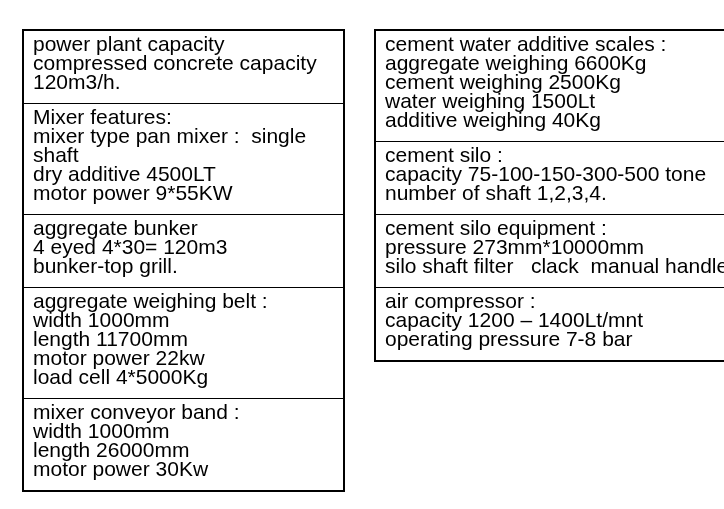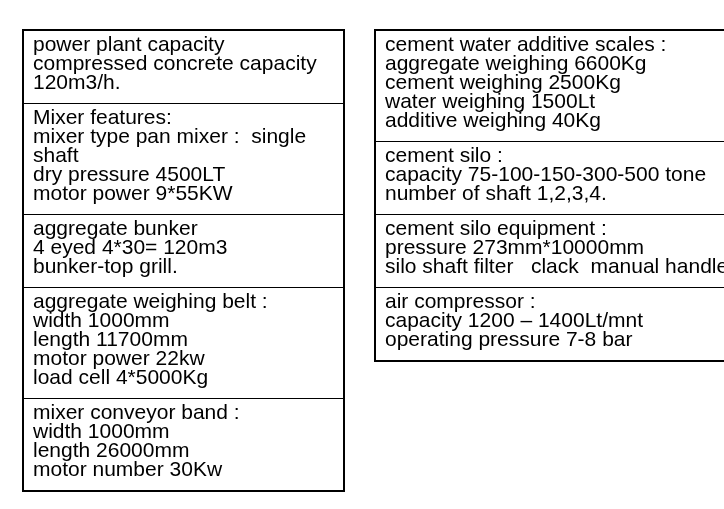--- a/index.html
+++ b/index.html
@@ -42,40 +42,40 @@
 <div class="page">
 
   <div class="spec-table left">
     <div class="section">
       <div class="line">power plant capacity</div>
       <div class="line">compressed concrete capacity 120m3/h.</div>
     </div>
     <div class="section">
       <div class="line">Mixer features:</div>
       <div class="line">mixer type pan mixer :  single shaft</div>
-      <div class="line">dry pressure 4500LT</div>
+      <div class="line">dry additive 4500LT</div>
       <div class="line">motor power 9*55KW</div>
     </div>
     <div class="section">
       <div class="line">aggregate bunker</div>
       <div class="line">4 eyed 4*30= 120m3</div>
       <div class="line">bunker-top grill.</div>
     </div>
     <div class="section">
       <div class="line">aggregate weighing belt :</div>
       <div class="line">width 1000mm</div>
       <div class="line">length 11700mm</div>
       <div class="line">motor power 22kw</div>
       <div class="line">load cell 4*5000Kg</div>
     </div>
     <div class="section">
       <div class="line">mixer conveyor band :</div>
       <div class="line">width 1000mm</div>
       <div class="line">length 26000mm</div>
-      <div class="line">motor number 30Kw</div>
+      <div class="line">motor power 30Kw</div>
     </div>
   </div>
 
   <div class="spec-table right">
     <div class="section">
       <div class="line">cement water additive scales :</div>
       <div class="line">aggregate weighing 6600Kg</div>
       <div class="line">cement weighing 2500Kg</div>
       <div class="line">water weighing 1500Lt</div>
       <div class="line">additive weighing 40Kg</div>

